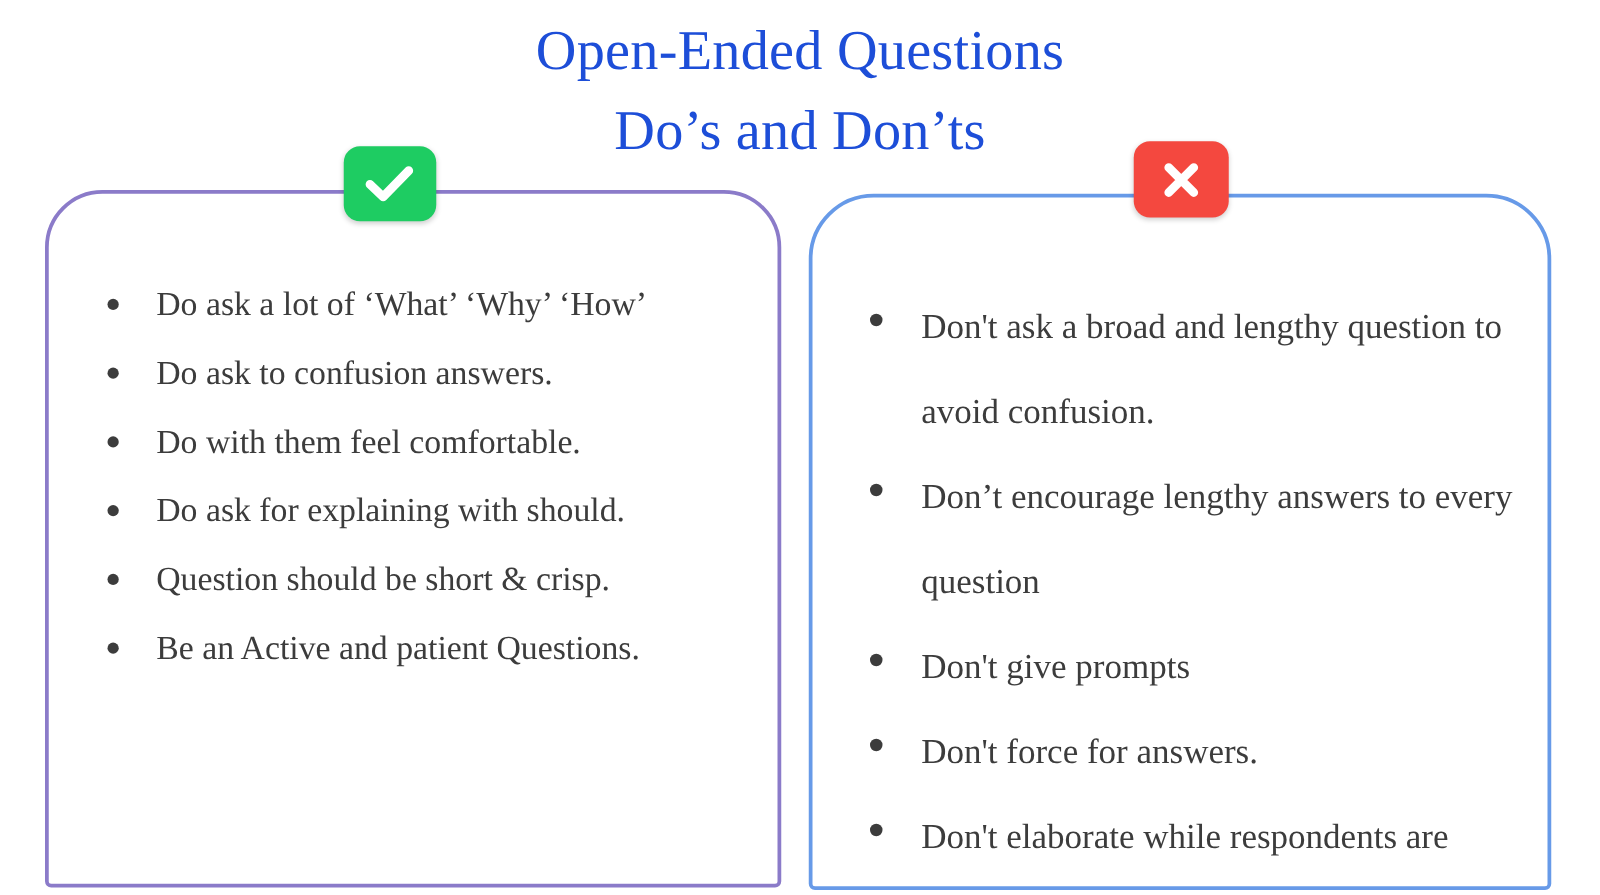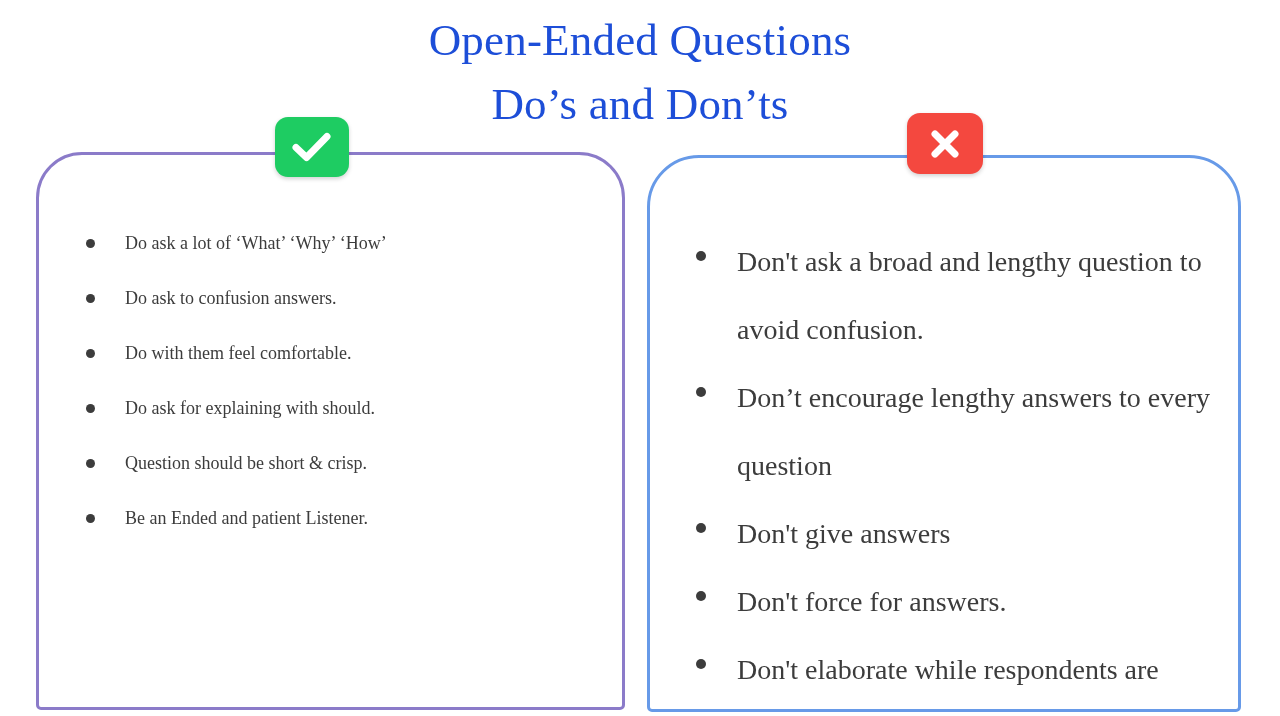--- a/index.html
+++ b/index.html
@@ -110,21 +110,21 @@
   .bullet {
     position: absolute;
     border-radius: 50%;
     background: #3C3C3C;
   }
 
   .list-do {
     left: 86px;
     top: 216px;
     width: 520px;
-    font-size: 18px;
+    font-size: 27px;
     line-height: 55px;
   }
   .list-do li {
     padding-left: 39px;
     min-height: 55px;
   }
   .list-do .bullet {
     left: 0px;
     top: 23px;
     width: 9px;
@@ -187,21 +187,21 @@
     <li>
       <span class="bullet"></span>
       <span class="item-text">Do ask for explaining with should.</span>
     </li>
     <li>
       <span class="bullet"></span>
       <span class="item-text">Question should be short &amp; crisp.</span>
     </li>
     <li>
       <span class="bullet"></span>
-      <span class="item-text">Be an Ended and patient Listener.</span>
+      <span class="item-text">Be an Active and patient Questions.</span>
     </li>
   </ul>
 
   <div class="card card-dont"></div>
 
   <div class="badge badge-cross">
     <svg width="36" height="36" viewBox="0 0 36 36" aria-hidden="true">
       <path d="M8 8 L28 28 M28 8 L8 28" fill="none" stroke="#FFFFFF" stroke-width="7" stroke-linecap="round"></path>
     </svg>
   </div>
@@ -210,21 +210,21 @@
     <li>
       <span class="bullet"></span>
       <span class="item-text">Don't ask a broad and lengthy question to avoid confusion.</span>
     </li>
     <li>
       <span class="bullet"></span>
       <span class="item-text">Don’t encourage lengthy answers to every question</span>
     </li>
     <li>
       <span class="bullet"></span>
-      <span class="item-text">Don't give answers</span>
+      <span class="item-text">Don't give prompts</span>
     </li>
     <li>
       <span class="bullet"></span>
       <span class="item-text">Don't force for answers.</span>
     </li>
     <li>
       <span class="bullet"></span>
       <span class="item-text">Don't elaborate while respondents are answering.</span>
     </li>
   </ul>

